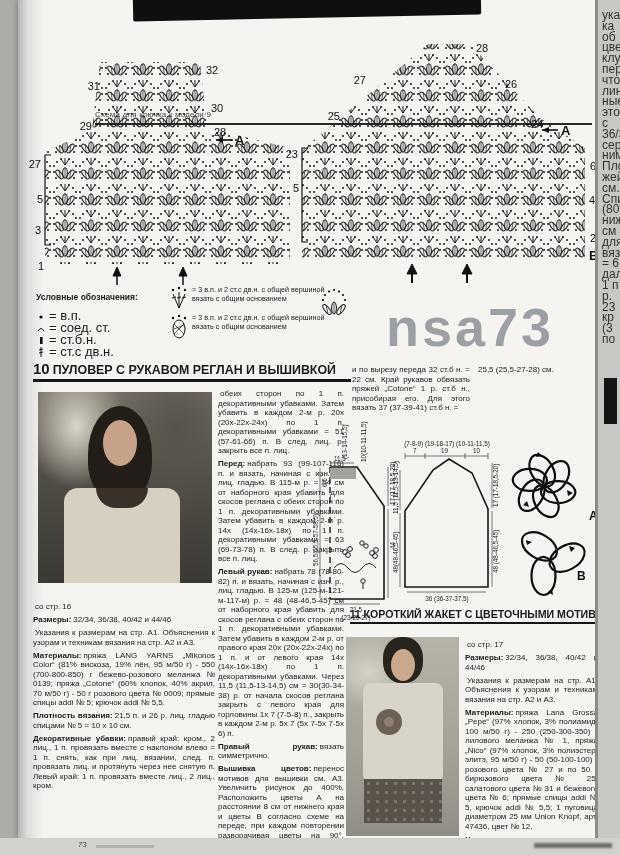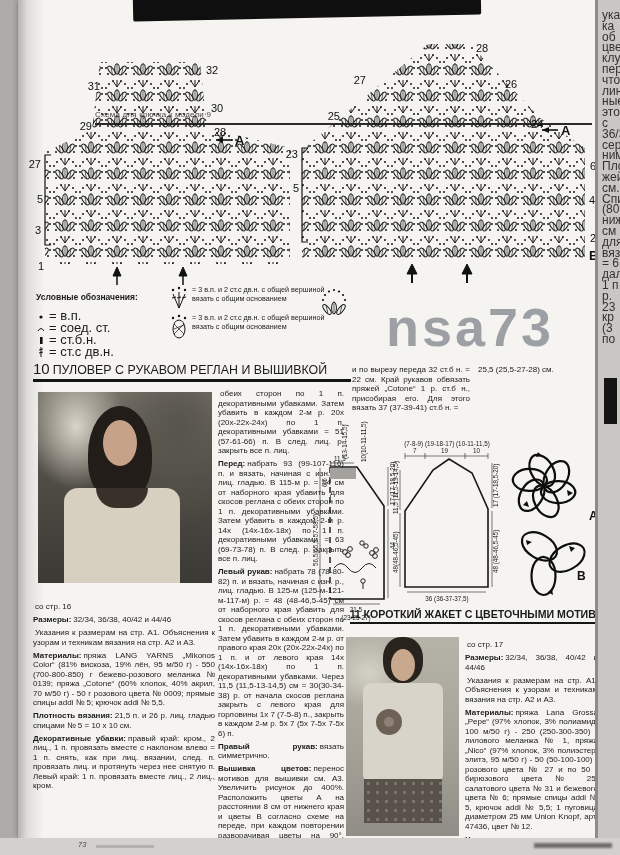--- a/index.html
+++ b/index.html
@@ -20,21 +20,21 @@
 
   .watermark{left:386px;top:296px;font-size:54px;font-weight:700;color:#0f172a;opacity:.38;
              letter-spacing:3px;filter:blur(.6px);}
 
   .legend-title{left:36px;top:292px;font-size:8.5px;font-weight:bold;}
   .leg-item{display:flex;align-items:center;gap:3px;font-size:13px;}
   .leg-c{font-size:7.2px;line-height:8.8px;}
   .glyph svg{display:block;}
 
   .s10-head{left:33px;top:360px;width:318px;border-bottom:3px solid #151515;padding-bottom:2px;
-            font-weight:normal;font-size:12.4px;white-space:nowrap;}
+            font-weight:bold;font-size:12.4px;white-space:nowrap;}
   .s10-head .num{font-size:15px;margin-right:3px;}
   .s11-head{left:350px;top:608px;width:250px;border-bottom:2.5px solid #151515;padding-bottom:2px;
             font-weight:bold;font-size:10.6px;white-space:nowrap;}
   .s11-head .num{font-size:10px;margin-right:3px;}
 
   .col{font-size:8px;line-height:9.5px;text-align:justify;}
   .col p{margin:0 0 3.5px 0;}
   .col b{margin-right:2px;}
   .c-left{left:33px;top:586px;width:182px;height:252px;overflow:hidden;margin-top:16px;}
   .c-mid{left:218px;top:389px;width:126px;height:465px;overflow:hidden;}

